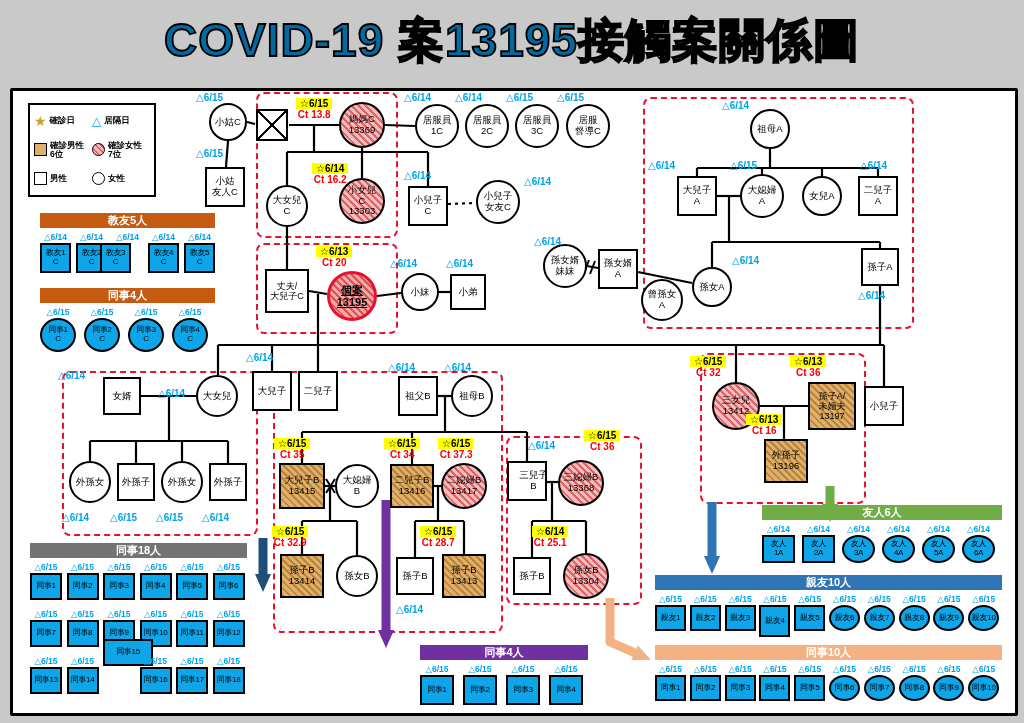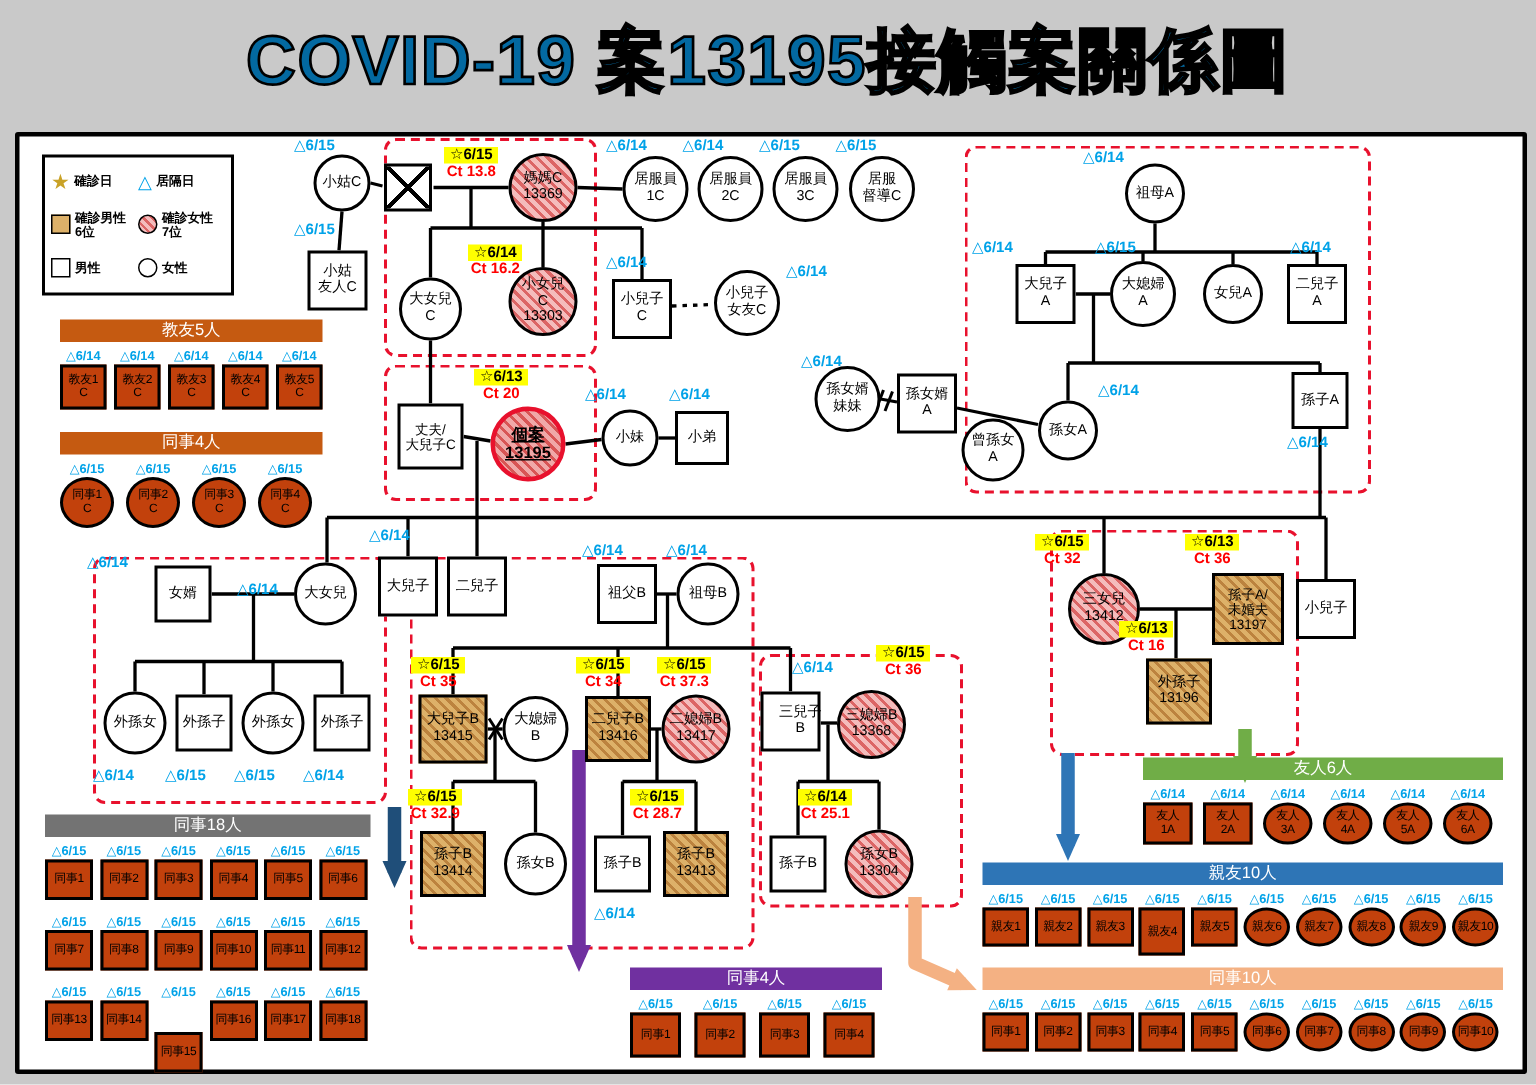--- a/index.html
+++ b/index.html
@@ -45,28 +45,28 @@
       linear-gradient(to top right,transparent calc(50% - 1.4px),#000 calc(50% - 1.4px),#000 calc(50% + 1.4px),transparent calc(50% + 1.4px)),
       linear-gradient(to bottom right,transparent calc(50% - 1.4px),#000 calc(50% - 1.4px),#000 calc(50% + 1.4px),transparent calc(50% + 1.4px));
   }
   .iso{
     position:absolute;color:#00a2e8;font-weight:bold;font-size:10px;z-index:2;white-space:nowrap;
   }
   .star-ann{position:absolute;z-index:3;text-align:center}
   .star-date{background:#ffff00;color:#000;font-weight:bold;font-size:10px;padding:0 4px;white-space:nowrap}
   .star-ct{color:#ff0000;font-weight:bold;font-size:10px;white-space:nowrap;padding:0 1px}
   .group-header{
-    position:absolute;color:#fff;font-weight:normal;font-size:11px;text-align:center;
+    position:absolute;color:#fff;font-weight:bold;font-size:11px;text-align:center;
     height:15px;line-height:15px;z-index:2;white-space:nowrap;
   }
   .gm-date{
     position:absolute;color:#00a2e8;font-weight:bold;font-size:8.5px;text-align:center;z-index:2;white-space:nowrap;
   }
   .gm-box{
-    position:absolute;background:#c2410c;border:2px solid #000;box-sizing:border-box;
+    position:absolute;background:#0ea5e9;border:2px solid #000;box-sizing:border-box;
     display:flex;flex-direction:column;align-items:center;justify-content:center;
     text-align:center;font-size:8px;line-height:1.12;letter-spacing:-0.3px;z-index:2;color:#000;
   }
   .gm-box span{display:block;white-space:nowrap}
   .gm-box.circle{border-radius:50%}
   #legend{
     position:absolute;left:28px;top:103px;width:128px;height:94px;background:#fff;
     border:2.5px solid #000;z-index:3;display:flex;flex-direction:column;justify-content:space-around;
     padding:3px 4px;box-sizing:border-box;
   }
@@ -458,21 +458,21 @@
     <div class="gm-box" style="left: 40px; top: 243px; width: 31px; height: 30px;">
       <span>教友1</span>
       <span>C</span>
     </div>
     <div class="gm-date" style="left: 76px; top: 232px; width: 31px;">△6/14</div>
     <div class="gm-box" style="left: 76px; top: 243px; width: 31px; height: 30px;">
       <span>教友2</span>
       <span>C</span>
     </div>
     <div class="gm-date" style="left: 112px; top: 232px; width: 31px;">△6/14</div>
-    <div class="gm-box" style="left: 112px; top: 243px; width: 31px; height: 30px;">
+    <div class="gm-box" style="left: 100px; top: 243px; width: 31px; height: 30px;">
       <span>教友3</span>
       <span>C</span>
     </div>
     <div class="gm-date" style="left: 148px; top: 232px; width: 31px;">△6/14</div>
     <div class="gm-box" style="left: 148px; top: 243px; width: 31px; height: 30px;">
       <span>教友4</span>
       <span>C</span>
     </div>
     <div class="gm-date" style="left: 184px; top: 232px; width: 31px;">△6/14</div>
     <div class="gm-box" style="left: 184px; top: 243px; width: 31px; height: 30px;">
@@ -551,21 +551,21 @@
     </div>
     <div class="gm-date" style="left: 30px; top: 656px; width: 32px;">△6/15</div>
     <div class="gm-box" style="left: 30px; top: 667px; width: 32px; height: 27px;">
       <span>同事13</span>
     </div>
     <div class="gm-date" style="left: 66.5px; top: 656px; width: 32px;">△6/15</div>
     <div class="gm-box" style="left: 66.5px; top: 667px; width: 32px; height: 27px;">
       <span>同事14</span>
     </div>
     <div class="gm-date" style="left: 103px; top: 656px; width: 32px;">△6/15</div>
-    <div class="gm-box" style="left: 103px; top: 688px; width: 32px; height: 27px;">
+    <div class="gm-box" style="left: 103px; top: 639px; width: 50px; height: 27px;">
       <span>同事15</span>
     </div>
     <div class="gm-date" style="left: 139.5px; top: 656px; width: 32px;">△6/15</div>
     <div class="gm-box" style="left: 139.5px; top: 667px; width: 32px; height: 27px;">
       <span>同事16</span>
     </div>
     <div class="gm-date" style="left: 176px; top: 656px; width: 32px;">△6/15</div>
     <div class="gm-box" style="left: 176px; top: 667px; width: 32px; height: 27px;">
       <span>同事17</span>
     </div>

